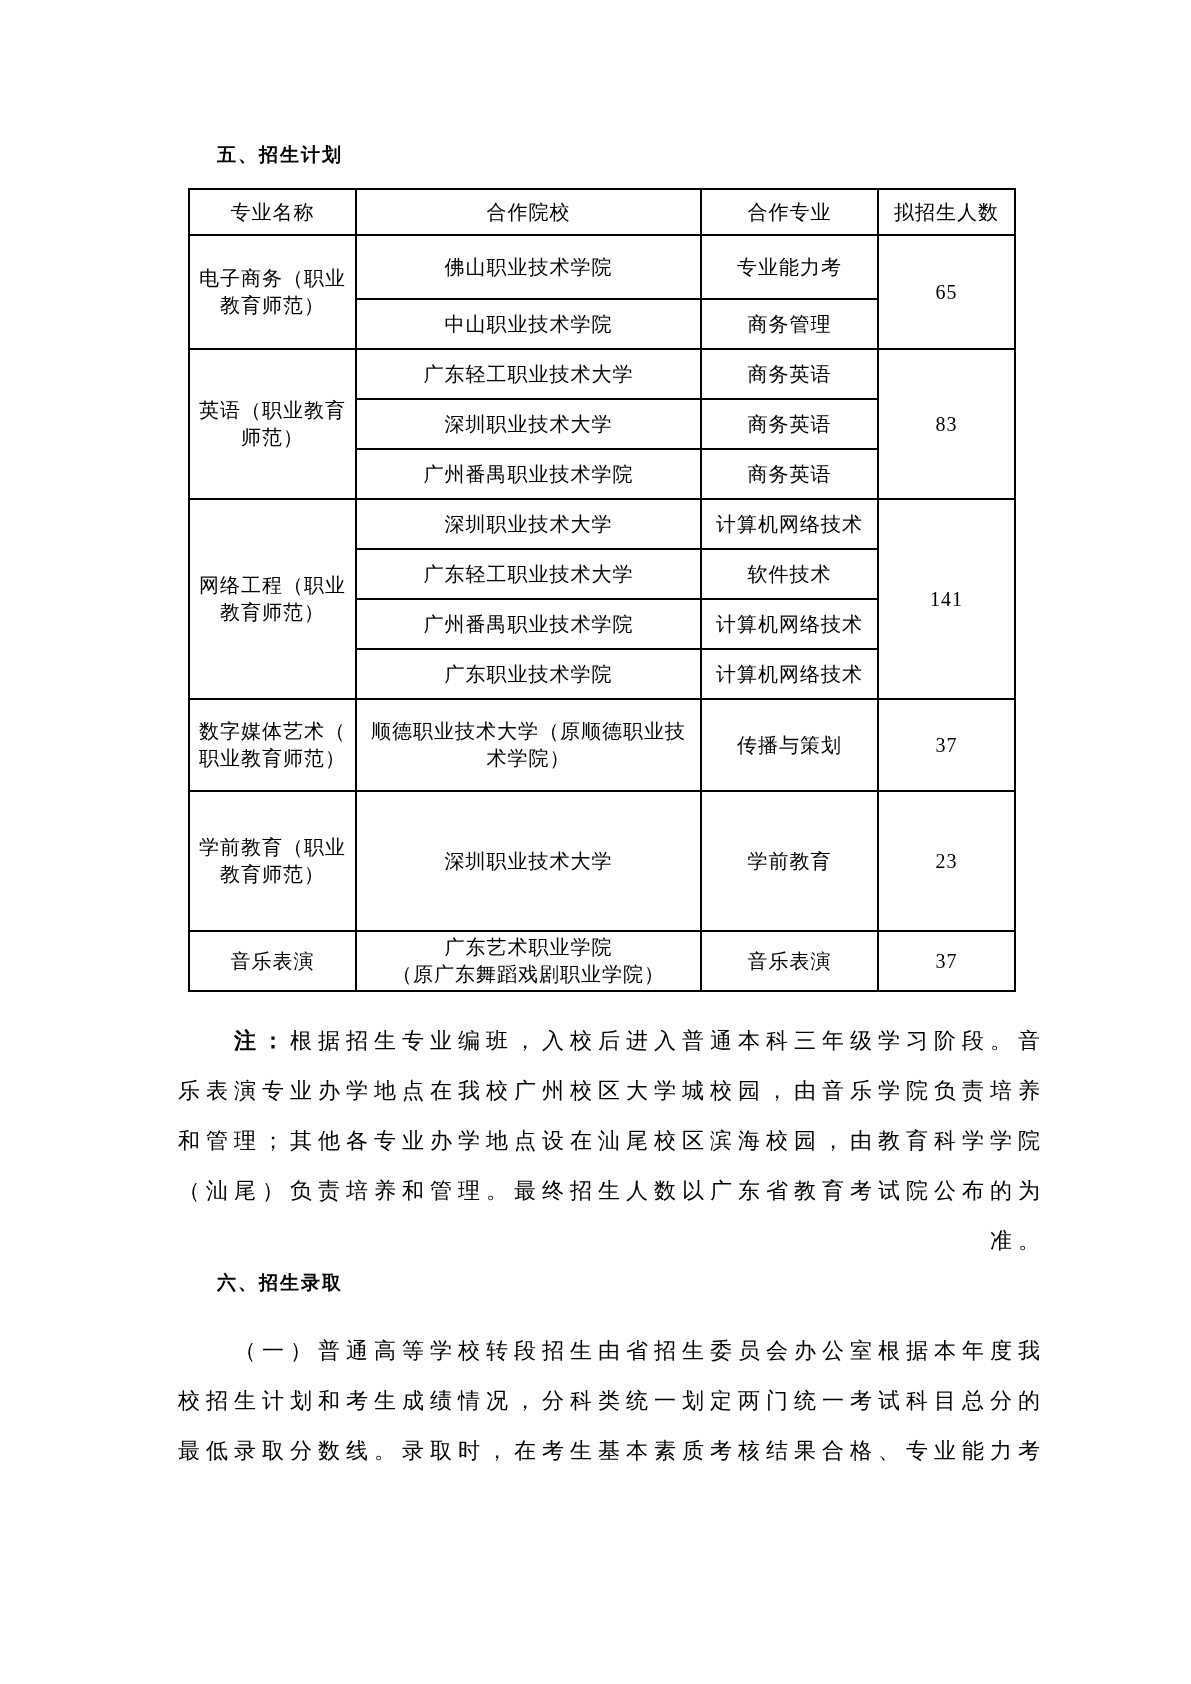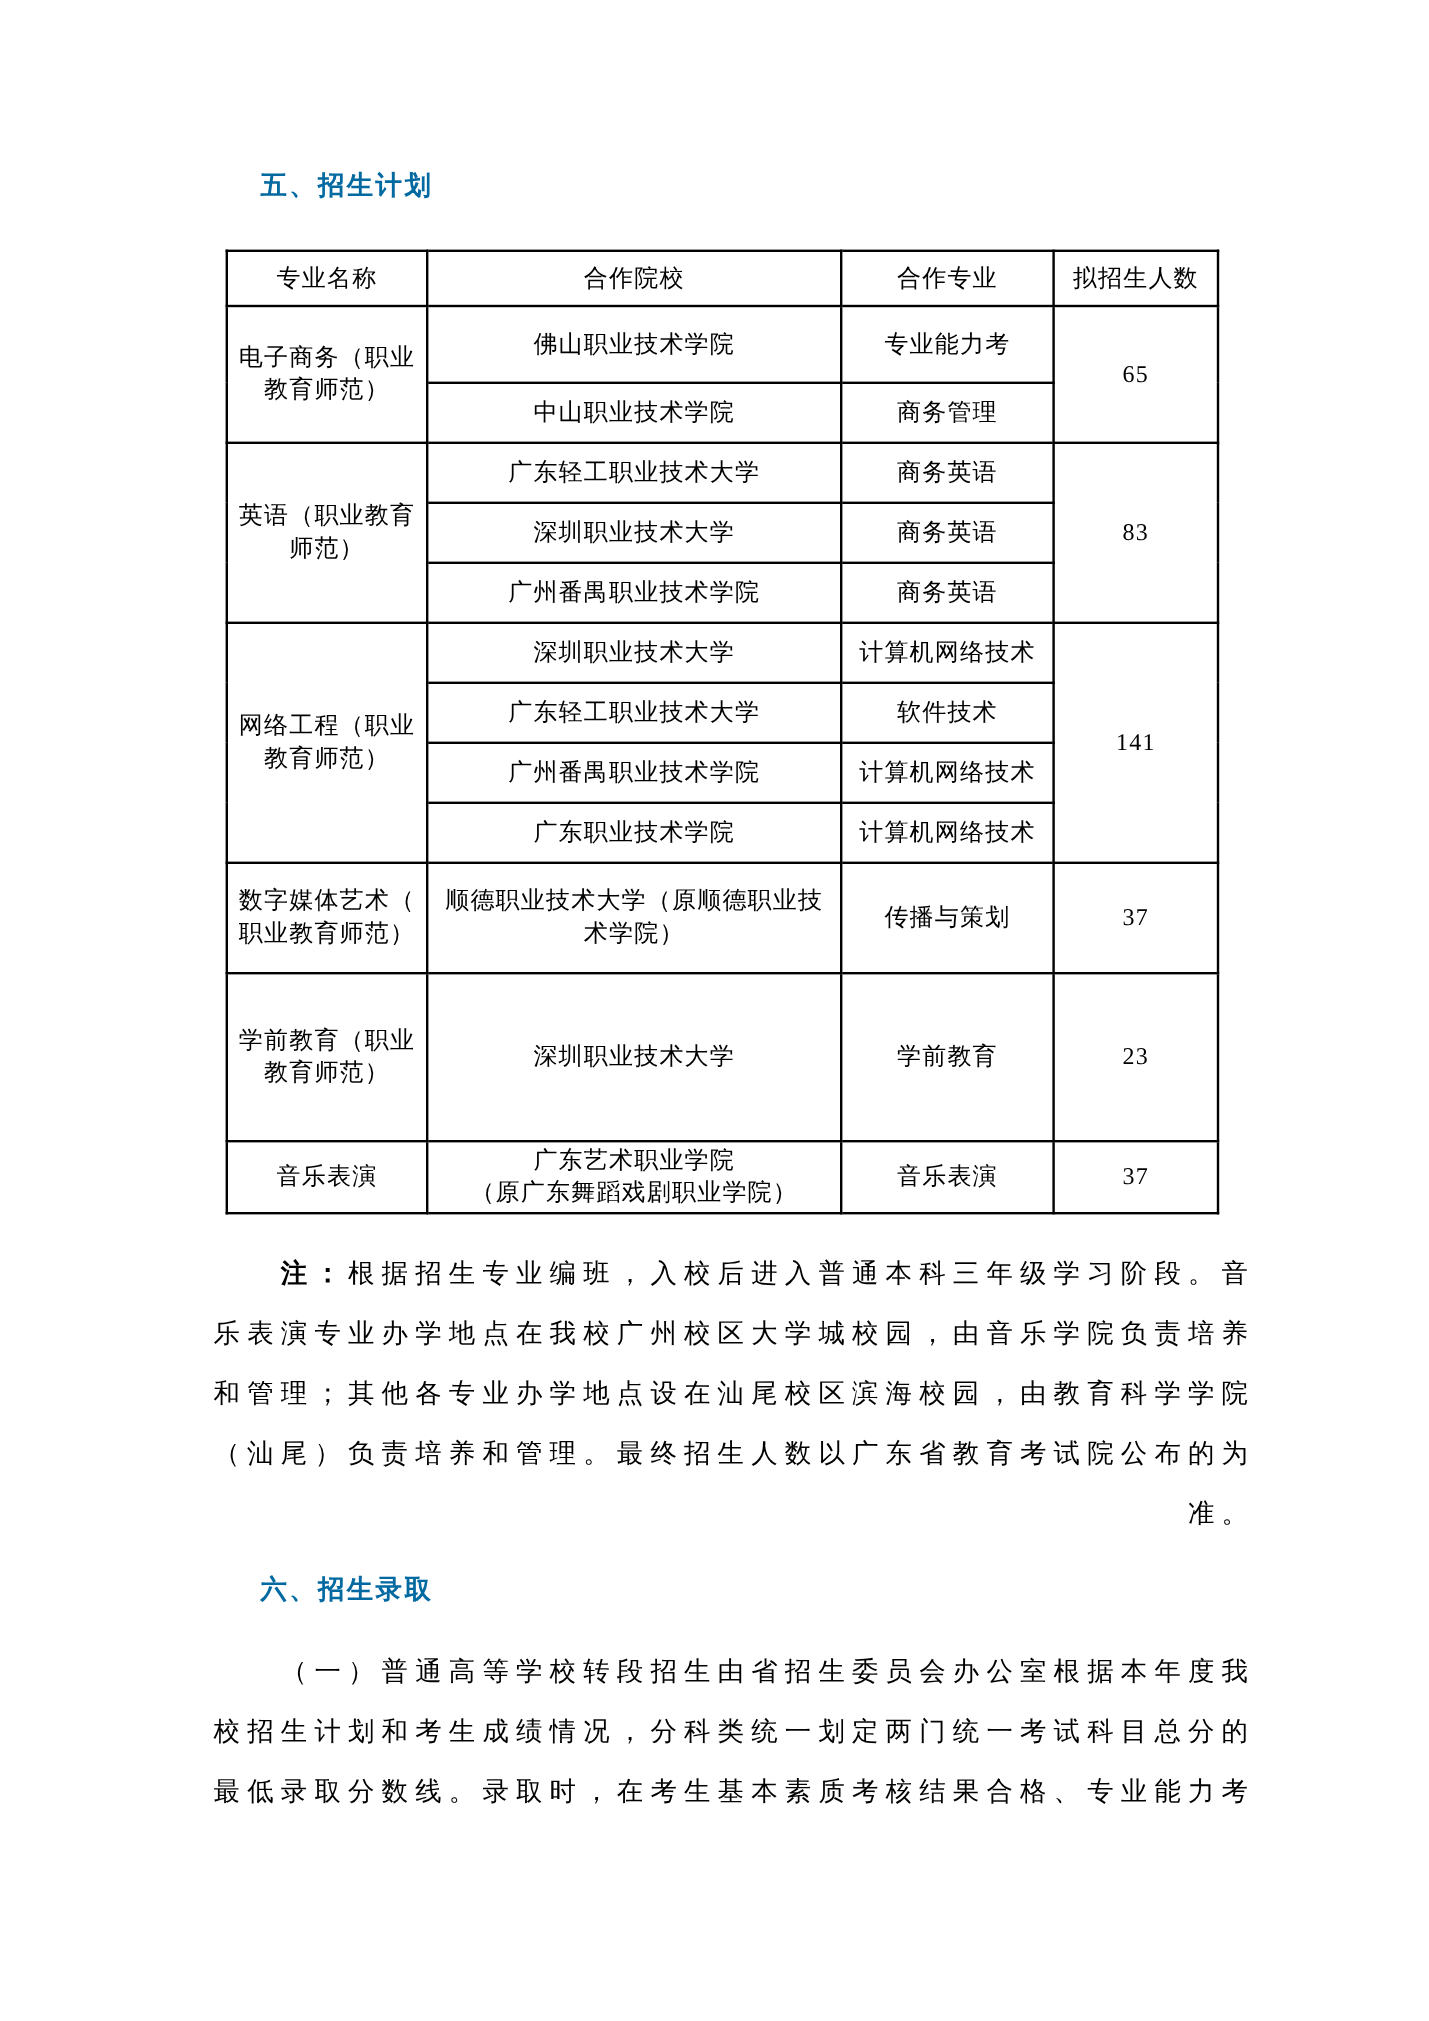--- a/index.html
+++ b/index.html
@@ -4,27 +4,27 @@
 <style>
   html,body{margin:0;padding:0;}
   body{
     width:1191px;height:1684px;background:#ffffff;color:#000000;
     font-family:"Liberation Serif","DejaVu Serif",serif;
     overflow:hidden;
   }
   .page{padding:138px 145px 0 157px;box-sizing:border-box;width:1191px;height:1684px;}
   .heading{
     font-family:"Liberation Sans","DejaVu Sans",sans-serif;
-    font-weight:700;font-size:22px;letter-spacing:2px;
-    margin:0 0 0 60px;line-height:34px;color:#0369a1;
+    font-weight:700;font-size:19px;letter-spacing:2px;
+    margin:0 0 0 60px;line-height:34px;color:#000000;
   }
-  .heading.second{margin-top:22px;}
+  .heading.second{}
   table.enroll{
     border-collapse:collapse;table-layout:fixed;
-    width:826px;margin:36px 0 0 31px;
+    width:826px;margin:16px 0 0 31px;
   }
   table.enroll td, table.enroll th{
     border:2px solid #000;
     text-align:center;vertical-align:middle;
     font-weight:400;font-size:20px;letter-spacing:1px;
     line-height:27px;white-space:pre-line;
     padding:2px 6px;box-sizing:border-box;
     font-family:"Liberation Serif","DejaVu Serif",serif;
   }
   col.c1{width:167px}col.c2{width:345px}col.c3{width:177px}col.c4{width:137px}

